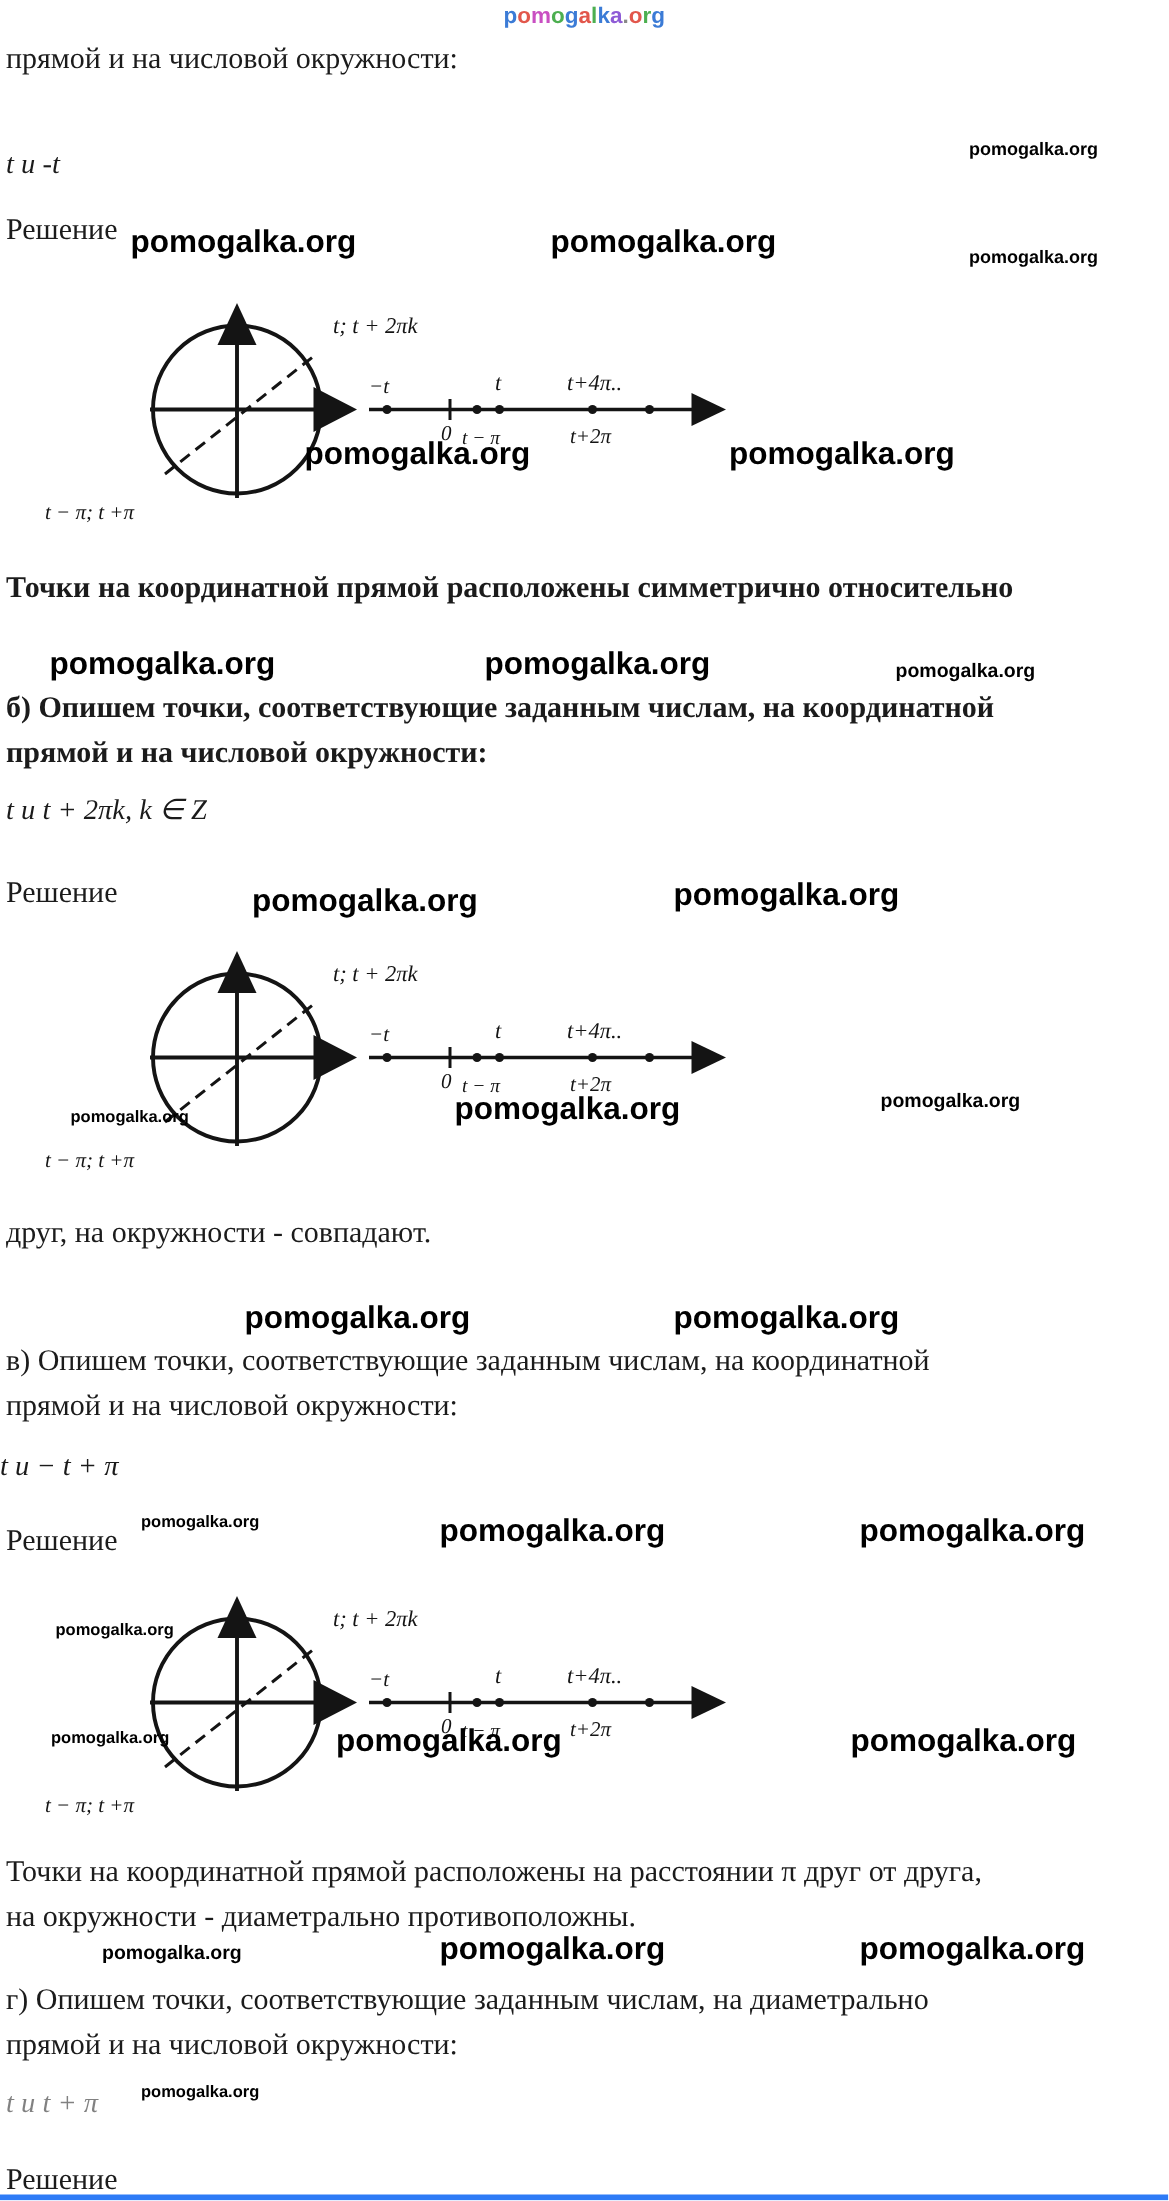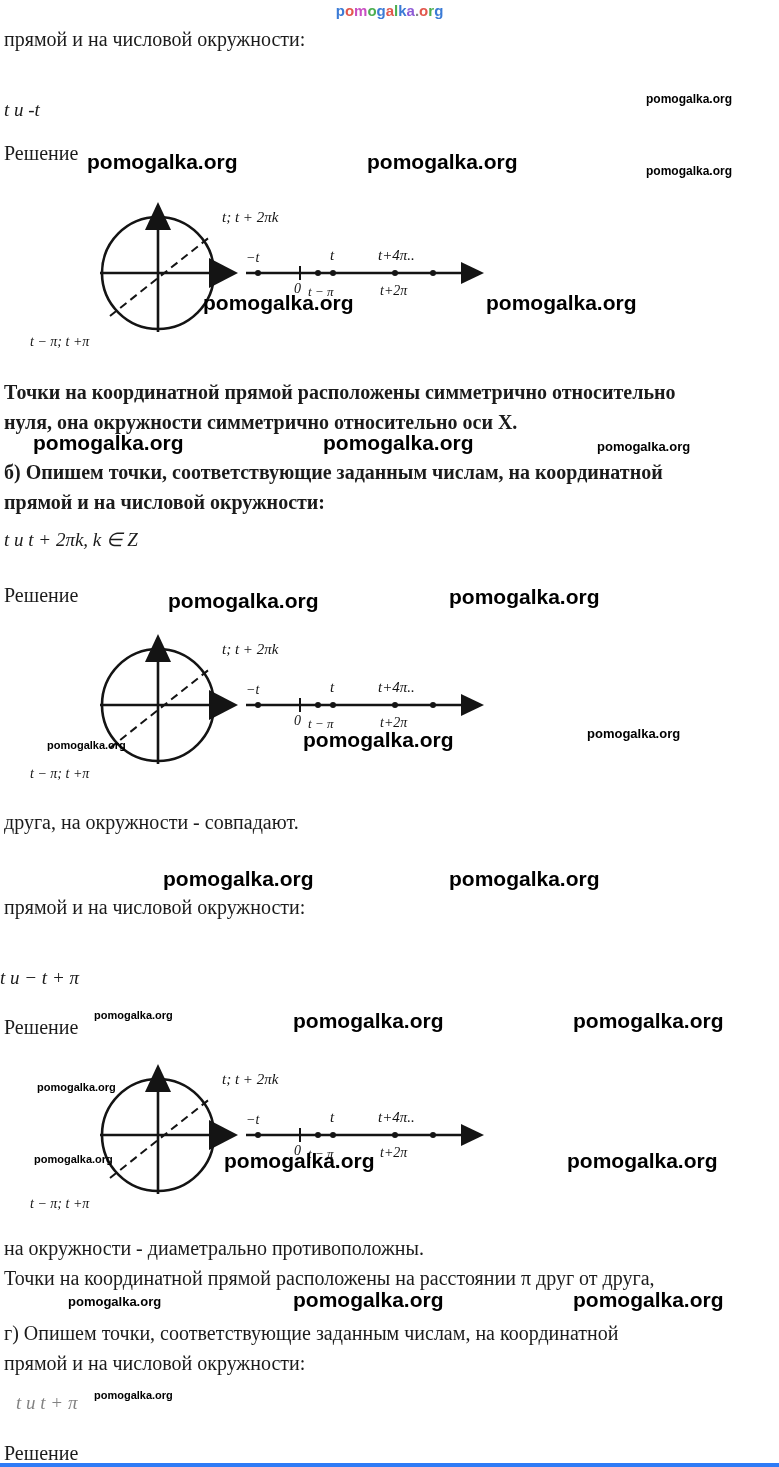--- a/index.html
+++ b/index.html
@@ -6,21 +6,21 @@
   html,body { background:#ffffff; }
   .page {
     position:relative; width:779px; height:1467px; background:#ffffff;
     overflow:hidden; font-family:"Liberation Serif", serif; color:#1b1b1b;
   }
   .abs { position:absolute; }
   .heading { font-size:20px; line-height:30px; white-space:nowrap; }
   .conclusion { font-size:20px; line-height:30px; white-space:nowrap; }
   .given { font-size:19px; font-style:italic; }
   .solution { font-size:20px; }
-  .faded { opacity:.55;margin-left:12px; }
+  .faded { opacity:.55; }
   .wm {
     position:absolute; font-family:"Liberation Sans", sans-serif;
     font-weight:700; color:#000; white-space:nowrap; z-index:5;
   }
   .wm21 { font-size:21px; }
   .wm13 { font-size:13px; }
   .wm12 { font-size:12px; }
   .wm11 { font-size:11px; }
   .top-wm {
     position:absolute; left:0; right:0; top:2px; text-align:center;
@@ -74,21 +74,20 @@
       <text x="290" y="96" font-size="13">t − π</text>
       <text x="312" y="60" font-size="15">t</text>
       <text x="362" y="95">t+2π</text>
       <text x="360" y="60" font-size="15">t+4π..</text>
     </g>
   </svg>
 </div>
 
   <div class="abs conclusion" style="left:4px; top:377px;font-weight:bold;">
     <div>Точки на координатной прямой расположены симметрично относительно</div>
-    <div>нуля, она окружности симметрично относительно оси X.</div>
   </div>
 
   <div class="abs heading" style="left:4px; top:457px;font-weight:bold;">
     <div>б) Опишем точки, соответствующие заданным числам, на координатной</div>
     <div>прямой и на числовой окружности:</div>
   </div>
   <div class="abs given" style="left:4px; top:528px;">t и t + 2πk, k ∈ Z</div>
   <div class="abs solution" style="left:4px; top:584px;">Решение</div>
 
   <div class="diagram" style="left:18px; top:632px;">
@@ -120,24 +119,25 @@
       <text x="276" y="93">0</text>
       <text x="290" y="96" font-size="13">t − π</text>
       <text x="312" y="60" font-size="15">t</text>
       <text x="362" y="95">t+2π</text>
       <text x="360" y="60" font-size="15">t+4π..</text>
     </g>
   </svg>
 </div>
 
   <div class="abs conclusion" style="left:4px; top:807px;">
-    <div>друга, на окружности - совпадают.</div>
+    <div>друг, на окружности - совпадают.</div>
   </div>
 
   <div class="abs heading" style="left:4px; top:892px;">
+    <div>в) Опишем точки, соответствующие заданным числам, на координатной</div>
     <div>прямой и на числовой окружности:</div>
   </div>
   <div class="abs given" style="left:0; top:967px;">t и − t + π</div>
   <div class="abs solution" style="left:4px; top:1016px;">Решение</div>
 
   <div class="diagram" style="left:18px; top:1062px;">
   <svg viewBox="0 0 470 150" width="470" height="150">
     <g stroke="#141414" fill="none" stroke-width="2.6">
       <circle cx="140" cy="73" r="56"></circle>
       <line x1="140" y1="132" x2="140" y2="20"></line>
@@ -165,26 +165,26 @@
       <text x="276" y="93">0</text>
       <text x="290" y="96" font-size="13">t − π</text>
       <text x="312" y="60" font-size="15">t</text>
       <text x="362" y="95">t+2π</text>
       <text x="360" y="60" font-size="15">t+4π..</text>
     </g>
   </svg>
 </div>
 
   <div class="abs conclusion" style="left:4px; top:1233px;">
+    <div>Точки на координатной прямой расположены на расстоянии π  друг от друга,</div>
     <div>на окружности - диаметрально противоположны.</div>
-    <div>Точки на координатной прямой расположены на расстоянии π  друг от друга,</div>
   </div>
 
   <div class="abs heading" style="left:4px; top:1318px;">
-    <div>г) Опишем точки, соответствующие заданным числам, на координатной</div>
+    <div>г) Опишем точки, соответствующие заданным числам, на диаметрально</div>
     <div>прямой и на числовой окружности:</div>
   </div>
   <div class="abs given faded" style="left:4px; top:1392px;">t и t + π</div>
   <div class="abs solution" style="left:4px; top:1442px;">Решение</div>
 
   <span class="wm wm12" style="left:646px; top:92px;">pomogalka.org</span>
   <span class="wm wm21" style="left:87px;  top:150px;">pomogalka.org</span>
   <span class="wm wm21" style="left:367px; top:150px;">pomogalka.org</span>
   <span class="wm wm12" style="left:646px; top:164px;">pomogalka.org</span>
   <span class="wm wm21" style="left:203px; top:291px;">pomogalka.org</span>

